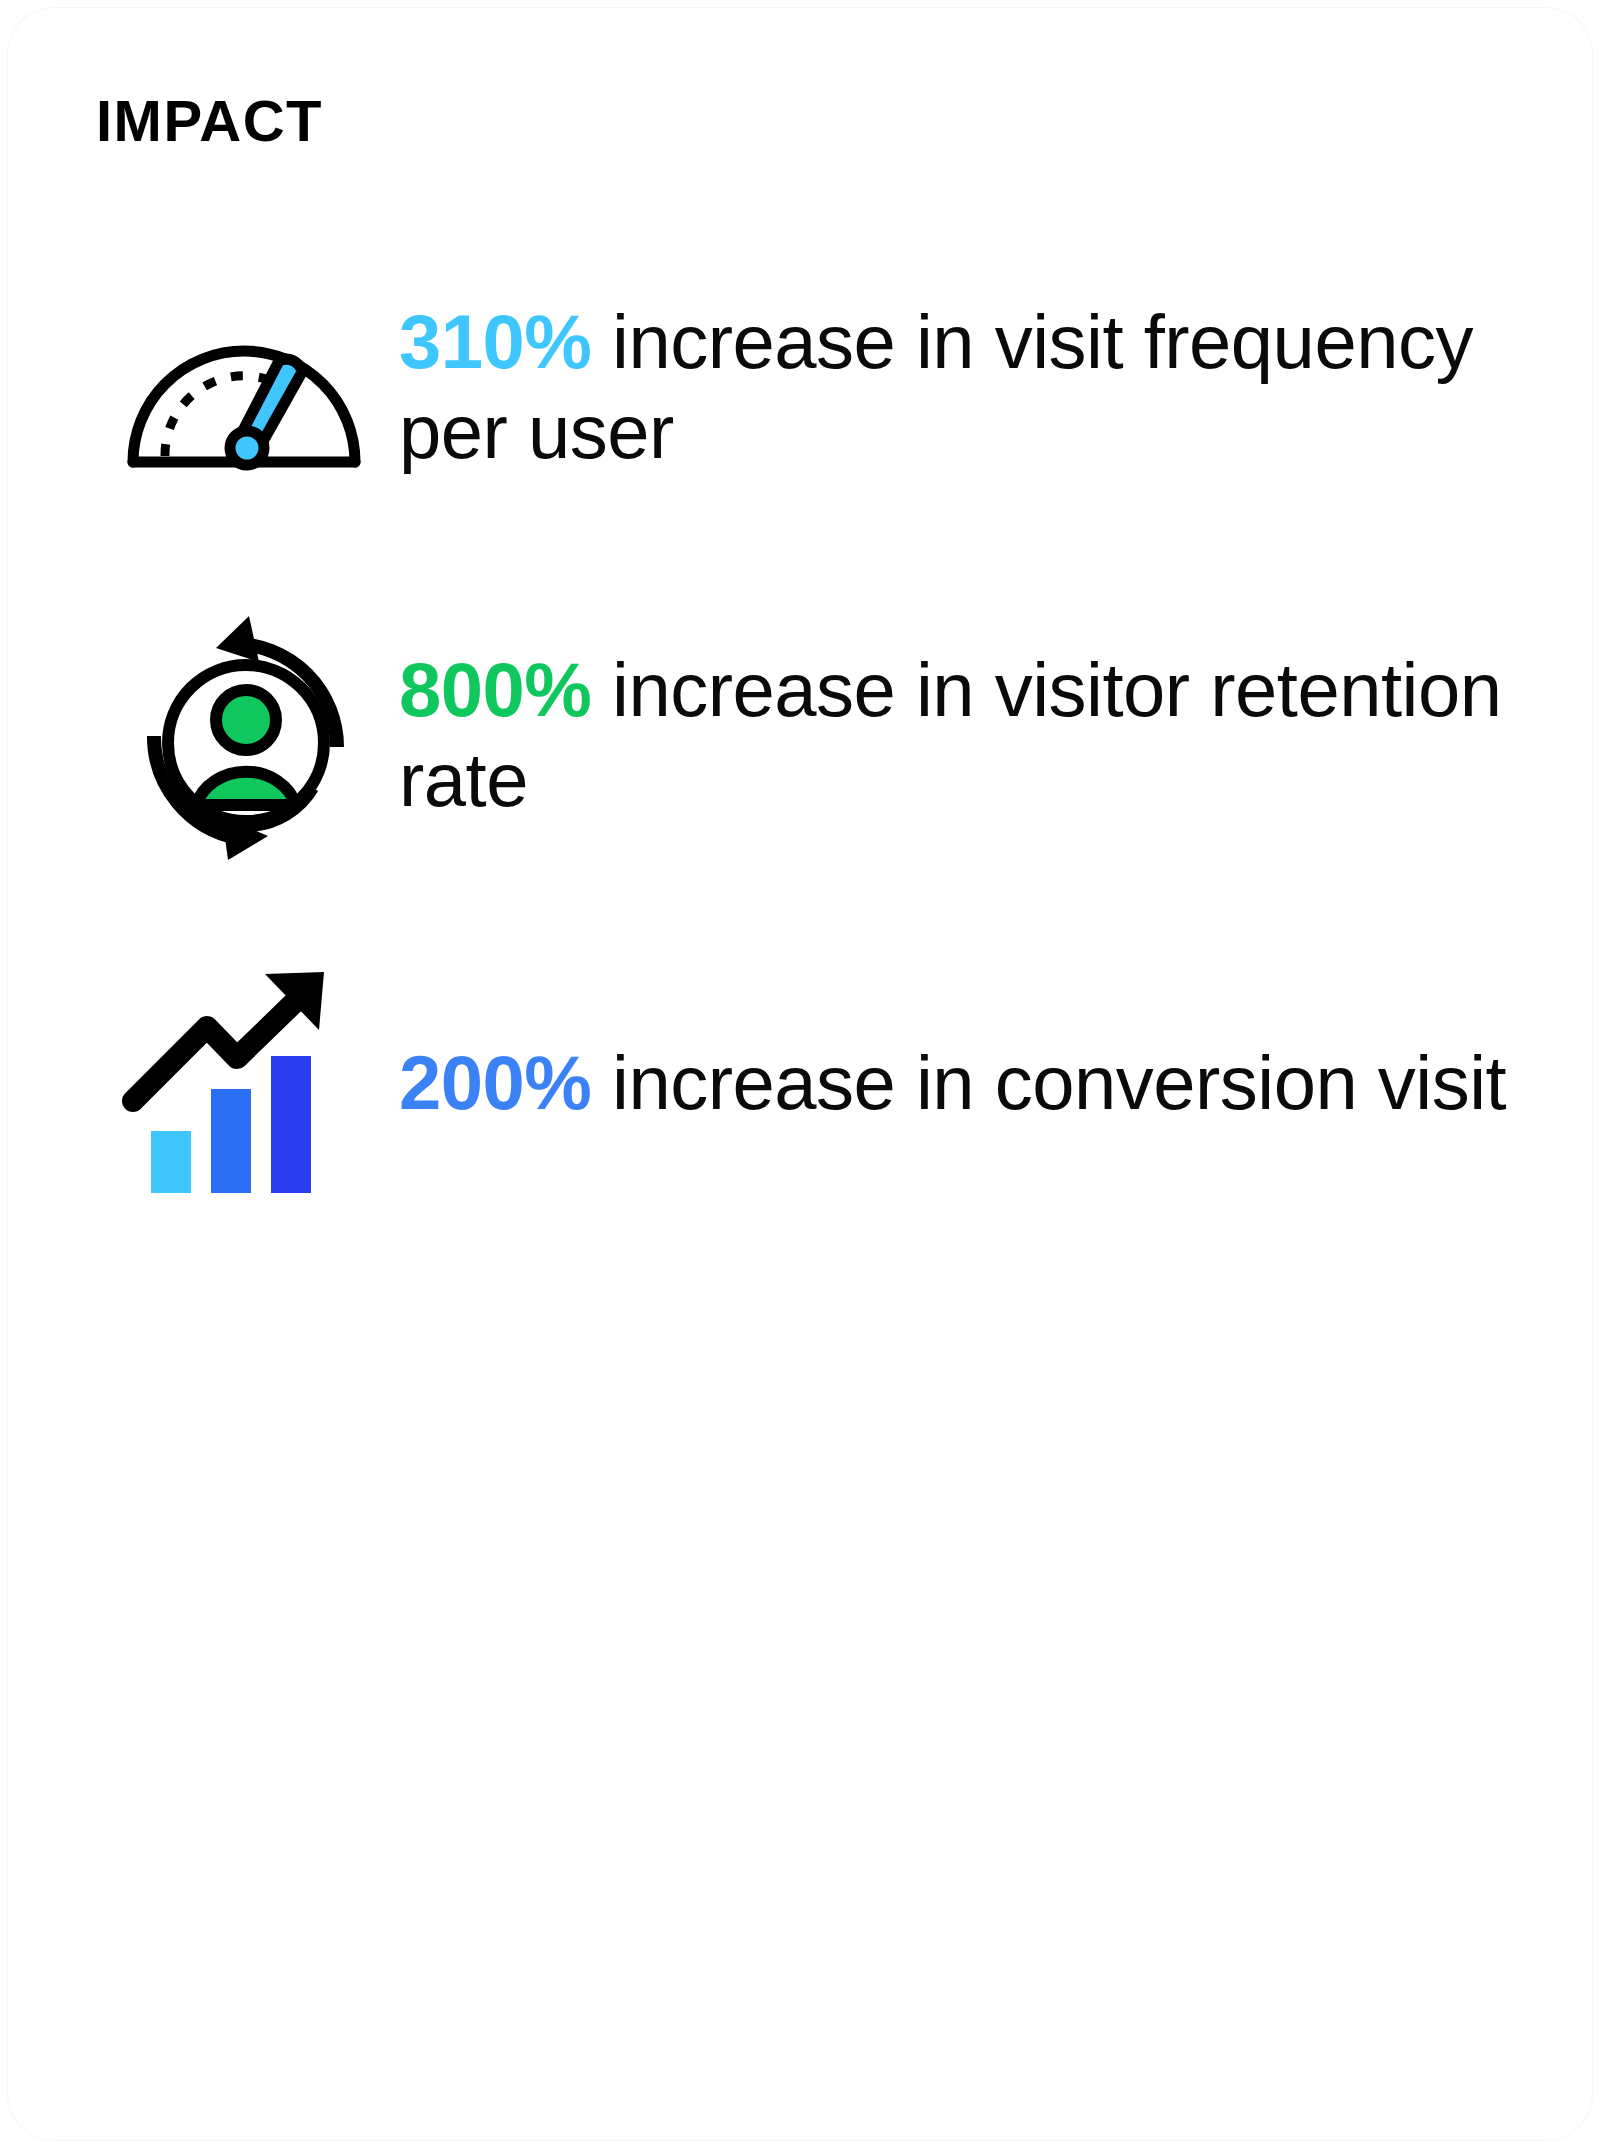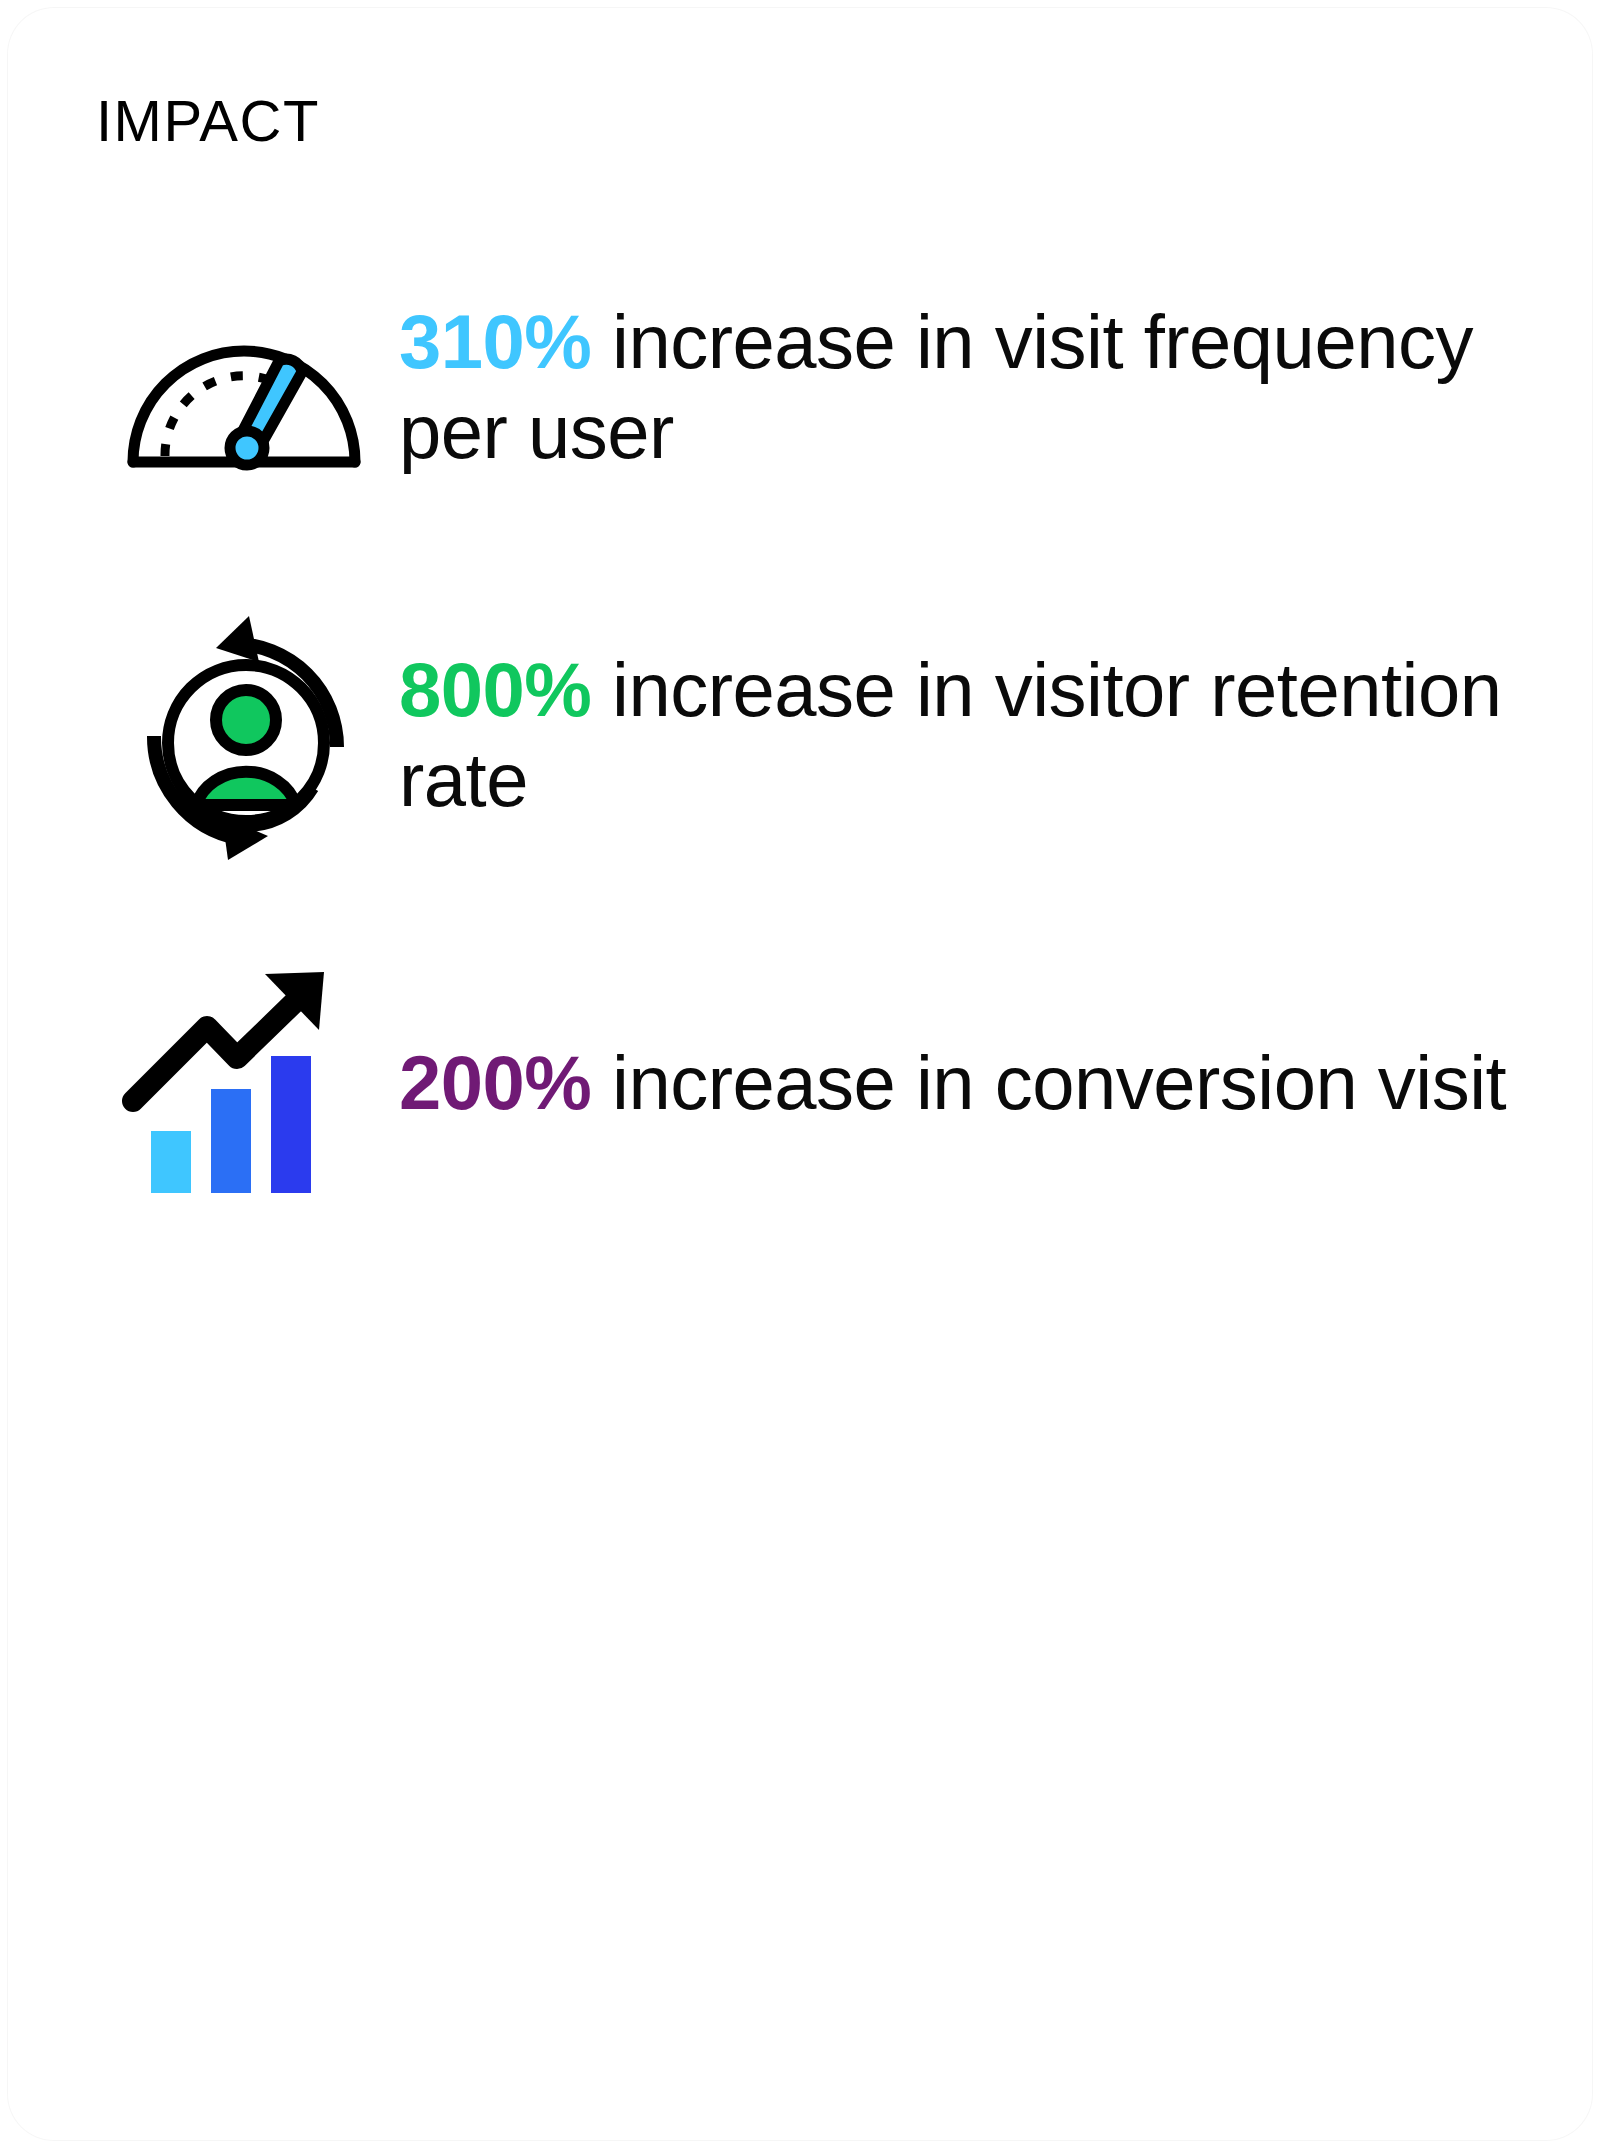--- a/index.html
+++ b/index.html
@@ -25,21 +25,21 @@
     background: #ffffff;
     border-radius: 46px;
     box-shadow: 0 0 0 1px rgba(0,0,0,0.035);
     overflow: hidden;
   }
   .heading {
     position: absolute;
     left: 88px;
     top: 84px;
     font-size: 58px;
-    font-weight: normal;
+    font-weight: bold;
     letter-spacing: 1.5px;
     color: #000000;
     line-height: 1;
   }
   .rows {
     position: absolute;
     left: 0;
     top: 205px;
     width: 1584px;
   }
@@ -141,19 +141,19 @@
             <path d="M14 133 L88 59 L118 90 L186 24" stroke="#000000" stroke-width="22" fill="none" stroke-linecap="round" stroke-linejoin="round"></path>
 
             <path d="M146 6 L205 4 L200 62 Z" fill="#000000"></path>
 
             <rect x="32" y="163" width="40" height="62" fill="#3FC6FF"></rect>
             <rect x="92" y="121" width="40" height="104" fill="#2B6FF5"></rect>
             <rect x="152" y="88" width="40" height="137" fill="#2B3BEE"></rect>
           </svg>
         </div>
         <div class="text-cell">
-          <div class="stat-text"><span class="stat-value" style="color:#701a75">200%</span><span> increase in conversion visit</span></div>
+          <div class="stat-text"><span class="stat-value" style="color:#3b82f6">200%</span><span> increase in conversion visit</span></div>
         </div>
       </div>
 
     </div>
   </div>
 </div>
 
 </body></html>

